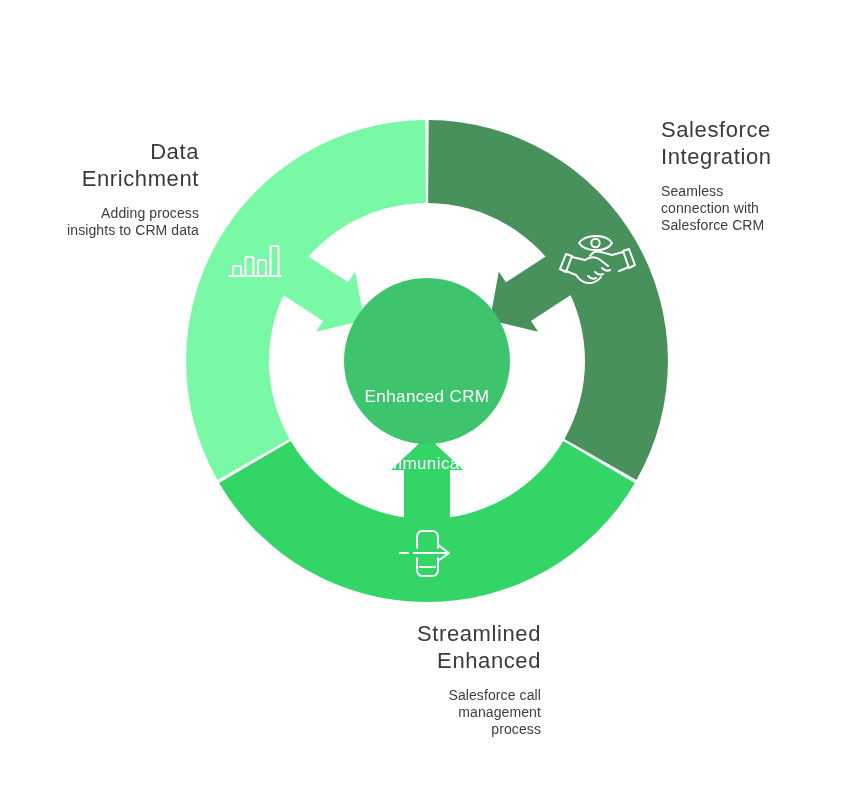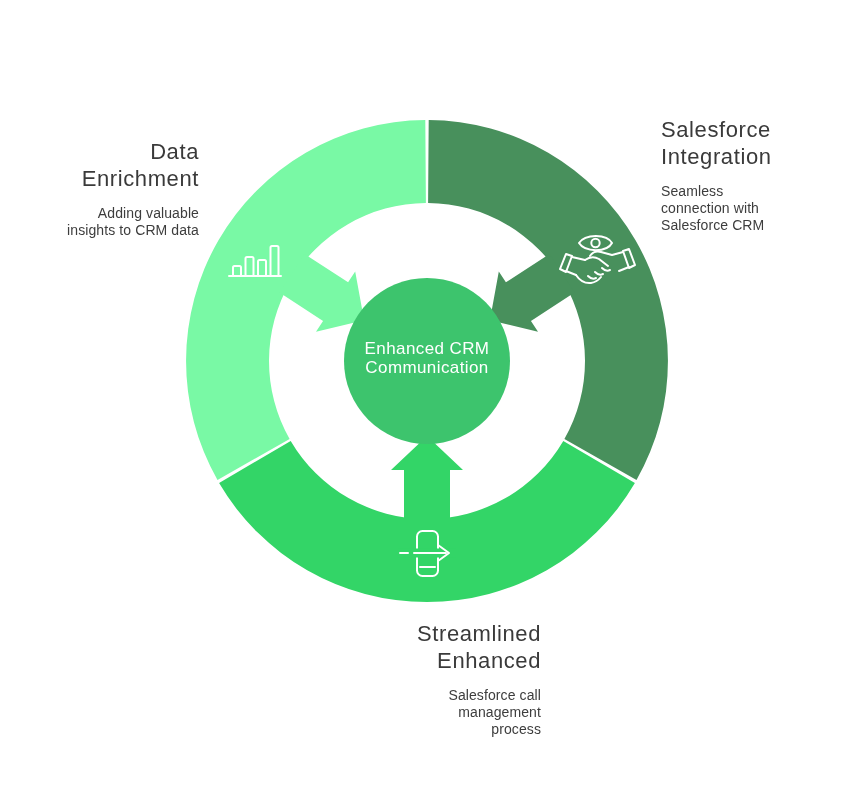--- a/index.html
+++ b/index.html
@@ -14,21 +14,21 @@
   .sec-title span{display:block;}
   .sec-desc{margin-top:13px;font-size:14px;line-height:17px;color:#3d3d3d;letter-spacing:0.1px;}
   .sec-desc span{display:block;}
   .block-left{left:0;top:138px;width:192px;text-align:right;padding-left:7px;}
   .block-right{left:661px;top:116px;width:200px;text-align:left;}
   .block-bottom{left:313px;top:620px;width:228px;text-align:right;}
   .center-label{
     position:absolute;left:327px;top:339px;width:200px;text-align:center;
     font-size:17px;line-height:19px;color:#ffffff;letter-spacing:0.4px;
   }
-  .center-label span{display:block;}
+  .center-label span{display:block;margin-top:48px;}
 </style>
 </head>
 <body>
 
 <svg class="stage" viewBox="0 0 852 792">
 
   <path d="M428.7,120 A241,241 0 0 1 636.5,480 L564.4,439 A158,158 0 0 0 428.1,203 Z" fill="#48905c"></path>
   <path d="M634.9,483 A241,241 0 0 1 219.1,483 L290.7,440.9 A158,158 0 0 0 563.3,440.9 Z" fill="#33d567"></path>
   <path d="M217.5,480 A241,241 0 0 1 425.3,120 L425.9,203 A158,158 0 0 0 289.6,439 Z" fill="#79f9a5"></path>
 
@@ -75,21 +75,21 @@
     </g>
   </g>
 </svg>
 
 <div class="label-block block-left">
   <div class="sec-title">
     <span>Data</span>
     <span>Enrichment</span>
   </div>
   <div class="sec-desc">
-    <span>Adding valuable</span>
+    <span>Adding process</span>
     <span>insights to CRM data</span>
   </div>
 </div>
 
 <div class="label-block block-right">
   <div class="sec-title">
     <span>Salesforce</span>
     <span>Integration</span>
   </div>
   <div class="sec-desc">

